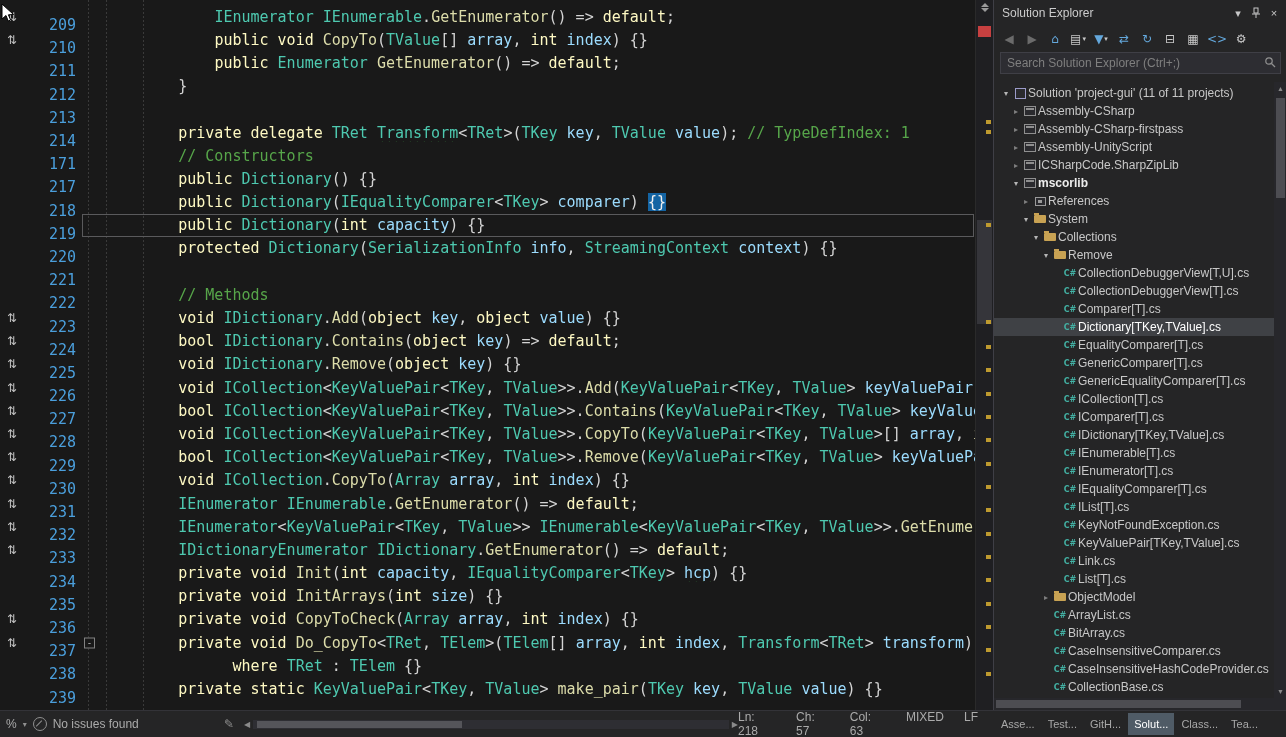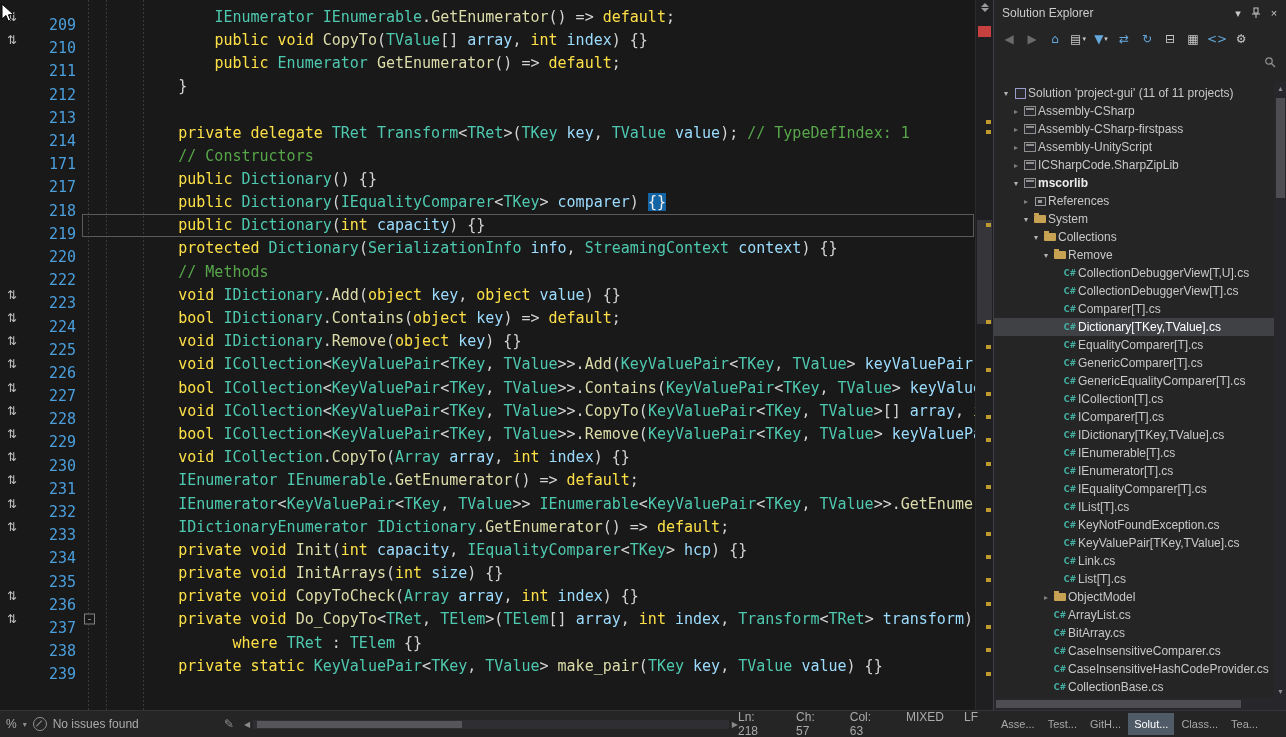--- a/index.html
+++ b/index.html
@@ -12,21 +12,21 @@
   .lines{position:relative;z-index:1;padding-top:5px;}
   .line{display:flex;height:23.2px;align-items:center;font-family:"DejaVu Sans Mono",monospace;
         font-size:15px;white-space:pre;}
   .bp{width:24px;flex:none;text-align:center;color:#C5C5C5;font-size:12px;font-family:"DejaVu Sans",sans-serif;}
   .lnum{width:52px;flex:none;text-align:right;color:#4B9FDC;margin-top:17px;}
   .foldm{width:30px;flex:none;position:relative;height:100%;}
   .fold-box{position:absolute;left:8px;top:50%;transform:translateY(-50%);width:11px;height:11px;
             border:1px solid #828282;background:#191919;color:#C8C8C8;font-size:9px;line-height:8px;
             text-align:center;box-sizing:border-box;}
   .code{flex:1;overflow:hidden;color:#D4D4D4;}
-  .tk-k{color:#fde047}.tk-t{color:#4EC9B0}.tk-m{color:#DCDCAA}.tk-p{color:#9CDCFE}
+  .tk-k{color:#fef9c3}.tk-t{color:#4EC9B0}.tk-m{color:#DCDCAA}.tk-p{color:#9CDCFE}
   .tk-o{color:#D4D4D4}.tk-w{color:#D4D4D4}.tk-c{color:#57A64A}
   .sq{text-decoration:underline;text-decoration-style:wavy;text-decoration-color:#3FA845;
       text-decoration-thickness:1px;text-underline-offset:3px;}
   .brc{background:#1464A3;color:#F0F0F0;}
   .guide{position:absolute;top:0;bottom:0;width:1px;z-index:0;pointer-events:none;
          background:repeating-linear-gradient(to bottom,#3A3A3A 0 2px,transparent 2px 4px);}
   .cur-line{position:absolute;left:82px;right:1px;height:23.2px;border:1px solid #5A5A5C;
             box-sizing:border-box;z-index:2;pointer-events:none;}
   .cursor-svg{position:absolute;left:1px;top:4px;z-index:6;}
 
@@ -111,20 +111,21 @@
           <div class="line"><div class="bp"><span>⇅</span></div><div class="lnum">210</div><div class="foldm"></div><div class="code"><span class="tk-w">            </span><span class="tk-k">public</span><span class="tk-w"> </span><span class="tk-k">void</span><span class="tk-w"> </span><span class="tk-m">CopyTo</span><span class="tk-o">(</span><span class="tk-t">TValue</span><span class="tk-o">[] </span><span class="tk-p">array</span><span class="tk-o">, </span><span class="tk-k">int</span><span class="tk-w"> </span><span class="tk-p">index</span><span class="tk-o">) {}</span></div></div>
           <div class="line"><div class="bp"></div><div class="lnum">211</div><div class="foldm"></div><div class="code"><span class="tk-w">            </span><span class="tk-k">public</span><span class="tk-w"> </span><span class="tk-t">Enumerator</span><span class="tk-w"> </span><span class="tk-m">GetEnumerator</span><span class="tk-o">() =&gt; </span><span class="tk-k">default</span><span class="tk-o">;</span></div></div>
           <div class="line"><div class="bp"></div><div class="lnum">212</div><div class="foldm"></div><div class="code"><span class="tk-w">        </span><span class="tk-o">}</span></div></div>
           <div class="line"><div class="bp"></div><div class="lnum">213</div><div class="foldm"></div><div class="code"></div></div>
           <div class="line"><div class="bp"></div><div class="lnum">214</div><div class="foldm"></div><div class="code"><span class="tk-w">        </span><span class="tk-k">private</span><span class="tk-w"> </span><span class="tk-k">delegate</span><span class="tk-w"> </span><span class="tk-t">TRet</span><span class="tk-w"> </span><span class="tk-t sq">Transform</span><span class="tk-o">&lt;</span><span class="tk-t">TRet</span><span class="tk-o">&gt;(</span><span class="tk-t">TKey</span><span class="tk-w"> </span><span class="tk-p">key</span><span class="tk-o">, </span><span class="tk-t">TValue</span><span class="tk-w"> </span><span class="tk-p">value</span><span class="tk-o">);</span><span class="tk-w"> </span><span class="tk-c">// TypeDefIndex: 1</span></div></div>
           <div class="line"><div class="bp"></div><div class="lnum">171</div><div class="foldm"></div><div class="code"><span class="tk-w">        </span><span class="tk-c">// Constructors</span></div></div>
           <div class="line"><div class="bp"></div><div class="lnum">217</div><div class="foldm"></div><div class="code"><span class="tk-w">        </span><span class="tk-k">public</span><span class="tk-w"> </span><span class="tk-t">Dictionary</span><span class="tk-o">() {}</span></div></div>
           <div class="line"><div class="bp"></div><div class="lnum">218</div><div class="foldm"></div><div class="code"><span class="tk-w">        </span><span class="tk-k">public</span><span class="tk-w"> </span><span class="tk-t">Dictionary</span><span class="tk-o">(</span><span class="tk-t">IEqualityComparer</span><span class="tk-o">&lt;</span><span class="tk-t">TKey</span><span class="tk-o">&gt; </span><span class="tk-p">comparer</span><span class="tk-o">) </span><span class="tk-o brc">{}</span></div></div>
           <div class="line"><div class="bp"></div><div class="lnum">219</div><div class="foldm"></div><div class="code"><span class="tk-w">        </span><span class="tk-k">public</span><span class="tk-w"> </span><span class="tk-t">Dictionary</span><span class="tk-o">(</span><span class="tk-k">int</span><span class="tk-w"> </span><span class="tk-p">capacity</span><span class="tk-o">) {}</span></div></div>
           <div class="line"><div class="bp"></div><div class="lnum">220</div><div class="foldm"></div><div class="code"><span class="tk-w">        </span><span class="tk-k">protected</span><span class="tk-w"> </span><span class="tk-t">Dictionary</span><span class="tk-o">(</span><span class="tk-t">SerializationInfo</span><span class="tk-w"> </span><span class="tk-p">info</span><span class="tk-o">, </span><span class="tk-t">StreamingContext</span><span class="tk-w"> </span><span class="tk-p">context</span><span class="tk-o">) {}</span></div></div>
+          <div class="line"><div class="bp"></div><div class="lnum">221</div><div class="foldm"></div><div class="code"></div></div>
           <div class="line"><div class="bp"></div><div class="lnum">222</div><div class="foldm"></div><div class="code"><span class="tk-w">        </span><span class="tk-c">// Methods</span></div></div>
           <div class="line"><div class="bp"><span>⇅</span></div><div class="lnum">223</div><div class="foldm"></div><div class="code"><span class="tk-w">        </span><span class="tk-k">void</span><span class="tk-w"> </span><span class="tk-t">IDictionary</span><span class="tk-o">.</span><span class="tk-m">Add</span><span class="tk-o">(</span><span class="tk-k">object</span><span class="tk-w"> </span><span class="tk-p">key</span><span class="tk-o">, </span><span class="tk-k">object</span><span class="tk-w"> </span><span class="tk-p">value</span><span class="tk-o">) {}</span></div></div>
           <div class="line"><div class="bp"><span>⇅</span></div><div class="lnum">224</div><div class="foldm"></div><div class="code"><span class="tk-w">        </span><span class="tk-k">bool</span><span class="tk-w"> </span><span class="tk-t">IDictionary</span><span class="tk-o">.</span><span class="tk-m">Contains</span><span class="tk-o">(</span><span class="tk-k">object</span><span class="tk-w"> </span><span class="tk-p">key</span><span class="tk-o">) =&gt; </span><span class="tk-k">default</span><span class="tk-o">;</span></div></div>
           <div class="line"><div class="bp"><span>⇅</span></div><div class="lnum">225</div><div class="foldm"></div><div class="code"><span class="tk-w">        </span><span class="tk-k">void</span><span class="tk-w"> </span><span class="tk-t">IDictionary</span><span class="tk-o">.</span><span class="tk-m">Remove</span><span class="tk-o">(</span><span class="tk-k">object</span><span class="tk-w"> </span><span class="tk-p">key</span><span class="tk-o">) {}</span></div></div>
           <div class="line"><div class="bp"><span>⇅</span></div><div class="lnum">226</div><div class="foldm"></div><div class="code"><span class="tk-w">        </span><span class="tk-k">void</span><span class="tk-w"> </span><span class="tk-t">ICollection</span><span class="tk-o">&lt;</span><span class="tk-t">KeyValuePair</span><span class="tk-o">&lt;</span><span class="tk-t">TKey</span><span class="tk-o">, </span><span class="tk-t">TValue</span><span class="tk-o">&gt;&gt;.</span><span class="tk-m">Add</span><span class="tk-o">(</span><span class="tk-t">KeyValuePair</span><span class="tk-o">&lt;</span><span class="tk-t">TKey</span><span class="tk-o">, </span><span class="tk-t">TValue</span><span class="tk-o">&gt; </span><span class="tk-p">keyValuePair</span><span class="tk-o">) {}</span></div></div>
           <div class="line"><div class="bp"><span>⇅</span></div><div class="lnum">227</div><div class="foldm"></div><div class="code"><span class="tk-w">        </span><span class="tk-k">bool</span><span class="tk-w"> </span><span class="tk-t">ICollection</span><span class="tk-o">&lt;</span><span class="tk-t">KeyValuePair</span><span class="tk-o">&lt;</span><span class="tk-t">TKey</span><span class="tk-o">, </span><span class="tk-t">TValue</span><span class="tk-o">&gt;&gt;.</span><span class="tk-m">Contains</span><span class="tk-o">(</span><span class="tk-t">KeyValuePair</span><span class="tk-o">&lt;</span><span class="tk-t">TKey</span><span class="tk-o">, </span><span class="tk-t">TValue</span><span class="tk-o">&gt; </span><span class="tk-p">keyValuePair</span></div></div>
           <div class="line"><div class="bp"><span>⇅</span></div><div class="lnum">228</div><div class="foldm"></div><div class="code"><span class="tk-w">        </span><span class="tk-k">void</span><span class="tk-w"> </span><span class="tk-t">ICollection</span><span class="tk-o">&lt;</span><span class="tk-t">KeyValuePair</span><span class="tk-o">&lt;</span><span class="tk-t">TKey</span><span class="tk-o">, </span><span class="tk-t">TValue</span><span class="tk-o">&gt;&gt;.</span><span class="tk-m">CopyTo</span><span class="tk-o">(</span><span class="tk-t">KeyValuePair</span><span class="tk-o">&lt;</span><span class="tk-t">TKey</span><span class="tk-o">, </span><span class="tk-t">TValue</span><span class="tk-o">&gt;[] </span><span class="tk-p">array</span><span class="tk-o">, </span><span class="tk-k">int</span></div></div>
           <div class="line"><div class="bp"><span>⇅</span></div><div class="lnum">229</div><div class="foldm"></div><div class="code"><span class="tk-w">        </span><span class="tk-k">bool</span><span class="tk-w"> </span><span class="tk-t">ICollection</span><span class="tk-o">&lt;</span><span class="tk-t">KeyValuePair</span><span class="tk-o">&lt;</span><span class="tk-t">TKey</span><span class="tk-o">, </span><span class="tk-t">TValue</span><span class="tk-o">&gt;&gt;.</span><span class="tk-m">Remove</span><span class="tk-o">(</span><span class="tk-t">KeyValuePair</span><span class="tk-o">&lt;</span><span class="tk-t">TKey</span><span class="tk-o">, </span><span class="tk-t">TValue</span><span class="tk-o">&gt; </span><span class="tk-p">keyValuePair</span></div></div>
           <div class="line"><div class="bp"><span>⇅</span></div><div class="lnum">230</div><div class="foldm"></div><div class="code"><span class="tk-w">        </span><span class="tk-k">void</span><span class="tk-w"> </span><span class="tk-t">ICollection</span><span class="tk-o">.</span><span class="tk-m">CopyTo</span><span class="tk-o">(</span><span class="tk-t">Array</span><span class="tk-w"> </span><span class="tk-p">array</span><span class="tk-o">, </span><span class="tk-k">int</span><span class="tk-w"> </span><span class="tk-p">index</span><span class="tk-o">) {}</span></div></div>
           <div class="line"><div class="bp"><span>⇅</span></div><div class="lnum">231</div><div class="foldm"></div><div class="code"><span class="tk-w">        </span><span class="tk-t">IEnumerator</span><span class="tk-w"> </span><span class="tk-t">IEnumerable</span><span class="tk-o">.</span><span class="tk-m">GetEnumerator</span><span class="tk-o">() =&gt; </span><span class="tk-k">default</span><span class="tk-o">;</span></div></div>
@@ -221,20 +222,21 @@
           </div>
           <div class="tbtn">
             <span style="color: rgb(100, 168, 220);">&lt;&gt;</span>
           </div>
           <div class="tbtn">
             <span style="color: rgb(200, 200, 200);">⚙</span>
           </div>
         </div>
       <div class="search-row">
         <span class="search-wrap">
+          <input class="search" type="text" placeholder="Search Solution Explorer (Ctrl+;)" style="">
           <svg class="mag" width="12" height="12" viewBox="0 0 12 12">
             <circle cx="5" cy="5" r="3.2" fill="none" stroke="#909090" stroke-width="1.2"></circle>
             <line x1="7.5" y1="7.5" x2="11" y2="11" stroke="#909090" stroke-width="1.2"></line>
           </svg>
         </span>
       </div>
       <div class="tree">
         <div class="trow" style="padding-left: 6px;">
             <span class="chevslot">▾</span>
             <span class="ticon">

